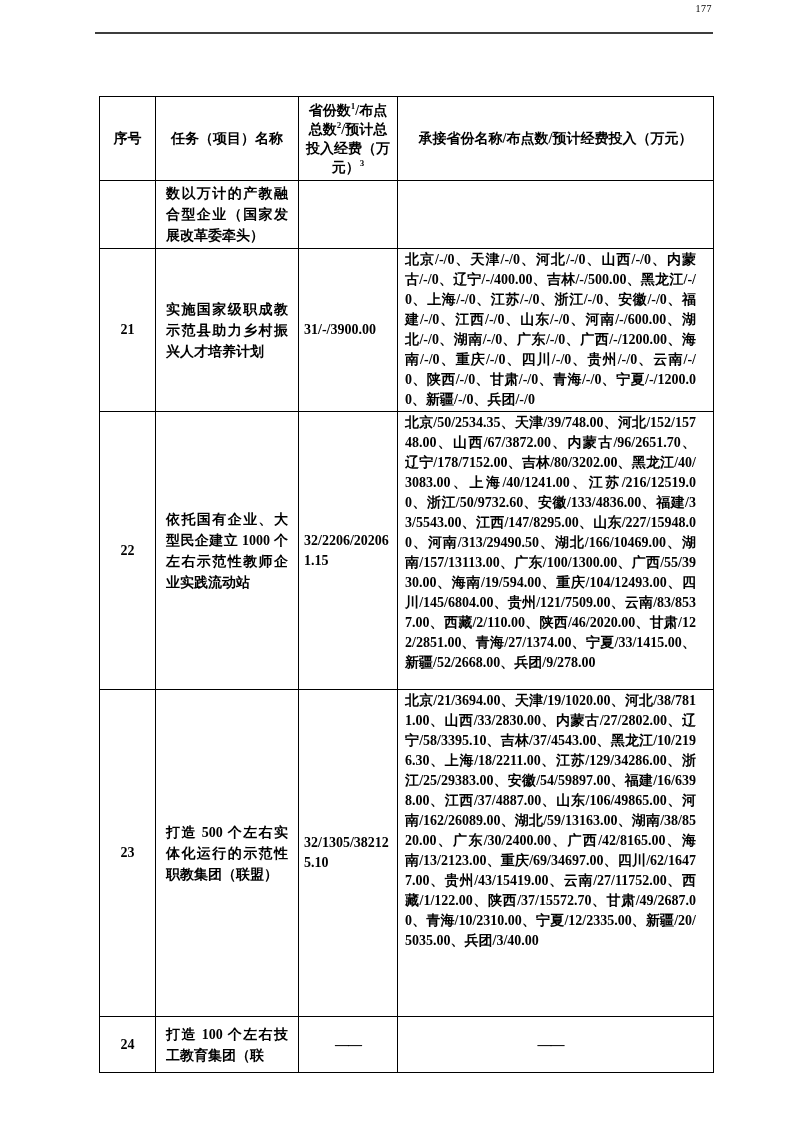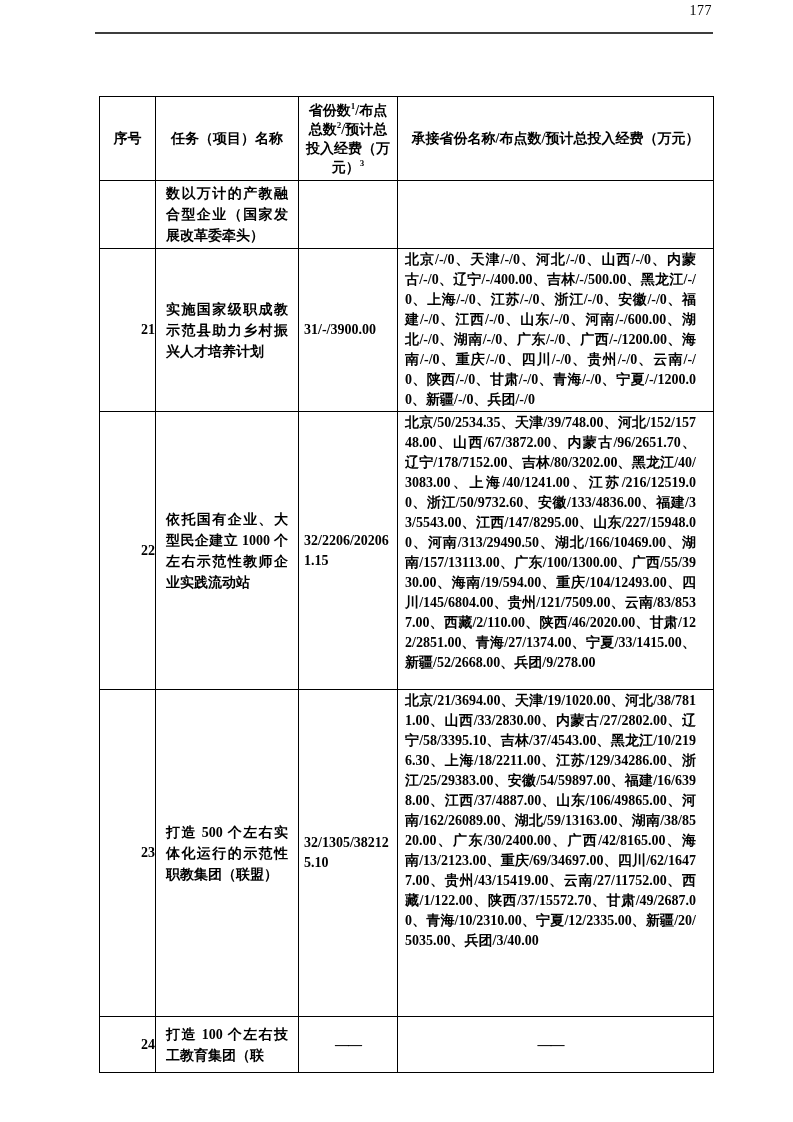--- a/index.html
+++ b/index.html
@@ -7,21 +7,21 @@
   body {
     width: 793px; height: 1122px;
     font-family: "Liberation Serif", "DejaVu Serif", serif;
     color: #000000;
     position: relative;
     overflow: hidden;
   }
   .page { position: absolute; left: 0; top: 0; width: 793px; height: 1122px; background: #ffffff; }
   .page-number {
     position: absolute; top: 3px; right: 81px;
-    font-size: 14px; letter-spacing: 0.5px;
+    font-size: 10px; letter-spacing: 0.5px;
   }
   .header-rule {
     position: absolute; left: 95px; top: 32px; width: 618px; height: 0;
     border-top: 2px solid #3d3d3d;
   }
   table.main-table {
     position: absolute; left: 99px; top: 96px;
     width: 614px;
     border-collapse: collapse;
     table-layout: fixed;
@@ -31,21 +31,21 @@
     font-weight: bold;
     font-size: 14px;
     vertical-align: middle;
   }
   .main-table th {
     text-align: center;
     line-height: 19px;
     padding: 2px 4px;
   }
   th sup { font-size: 9px; line-height: 0; }
-  td.c-seq { text-align: right; }
+  td.c-seq { text-align: center; }
   td.c-name {
     text-align: justify;
     text-justify: inter-character;
     line-height: 21px;
     padding: 2px 10px;
   }
   td.c-sum {
     text-align: left;
     line-height: 20px;
     padding: 2px 5px;
@@ -86,21 +86,21 @@
       <col style="width:143px">
       <col style="width:99px">
       <col style="width:316px">
     </colgroup>
 
     <tbody>
         <tr class="hrow">
       <th>序号</th>
       <th>任务（项目）名称</th>
       <th><span>省份数</span><sup>1</sup><span>/布点总数</span><sup>2</sup><span>/预计总投入经费（万元）</span><sup>3</sup></th>
-      <th>承接省份名称/布点数/预计总投入经费（万元）</th>
+      <th>承接省份名称/布点数/预计经费投入（万元）</th>
     </tr>
 
     <tr class="r-cont">
       <td class="c-seq"></td>
       <td class="c-name">数以万计的产教融合型企业（国家发展改革委牵头）</td>
       <td class="c-sum"></td>
       <td class="c-det"></td>
     </tr>
 
     <tr class="r-21">

